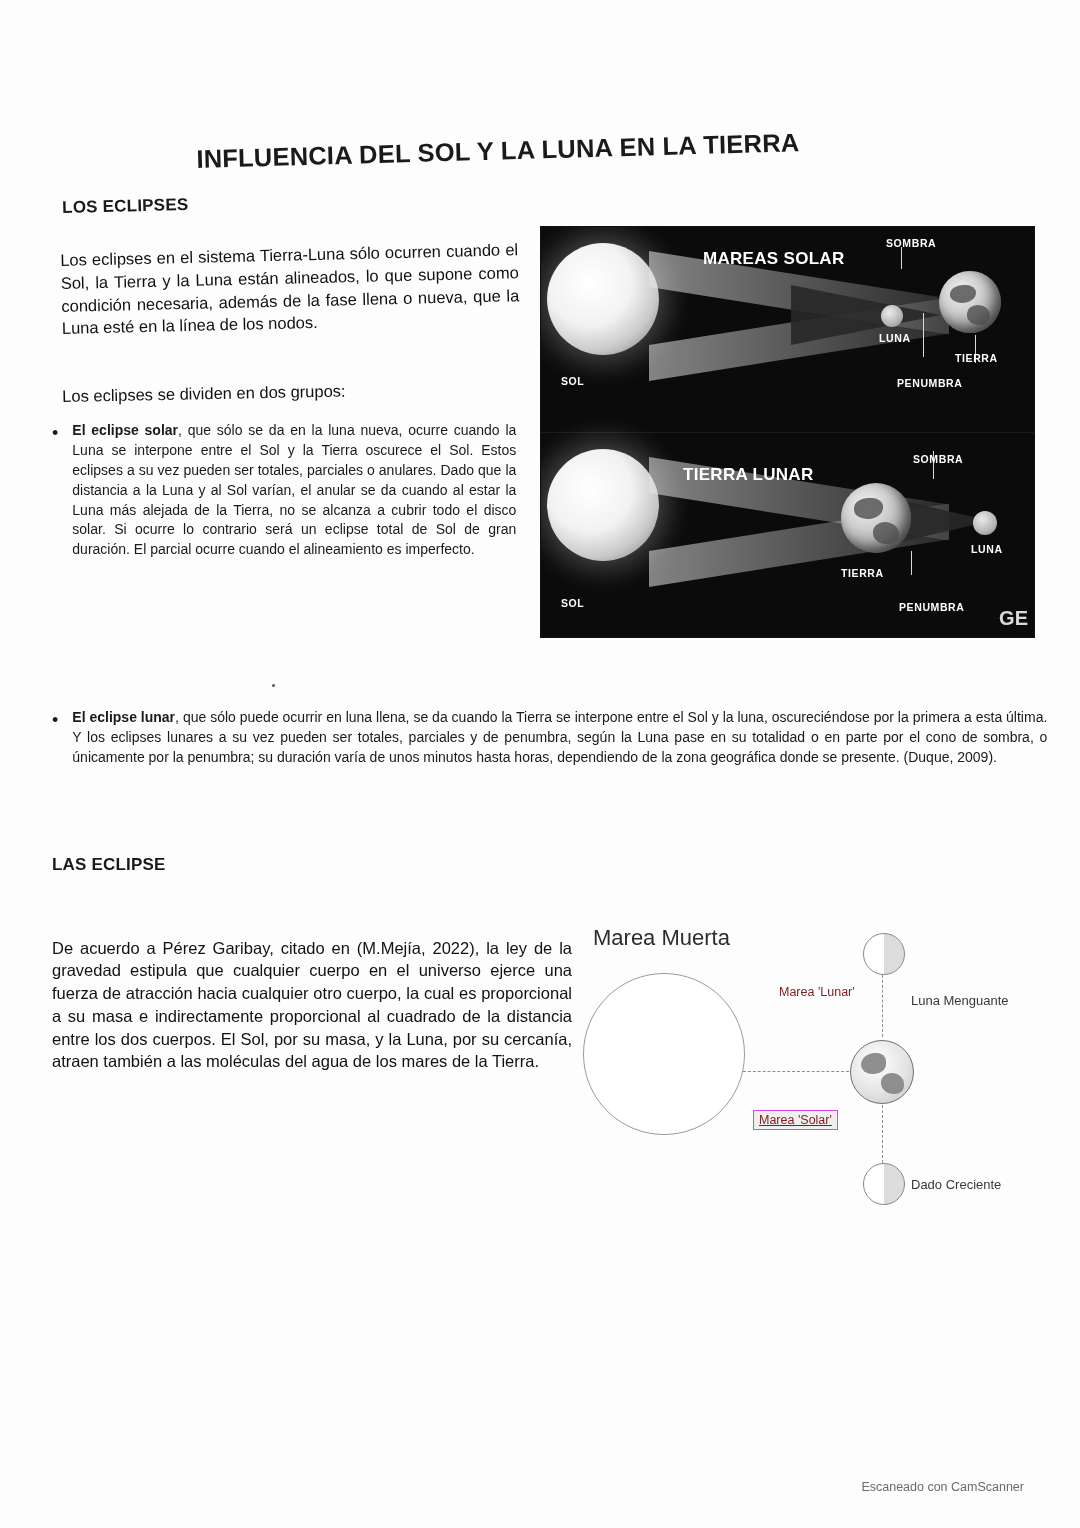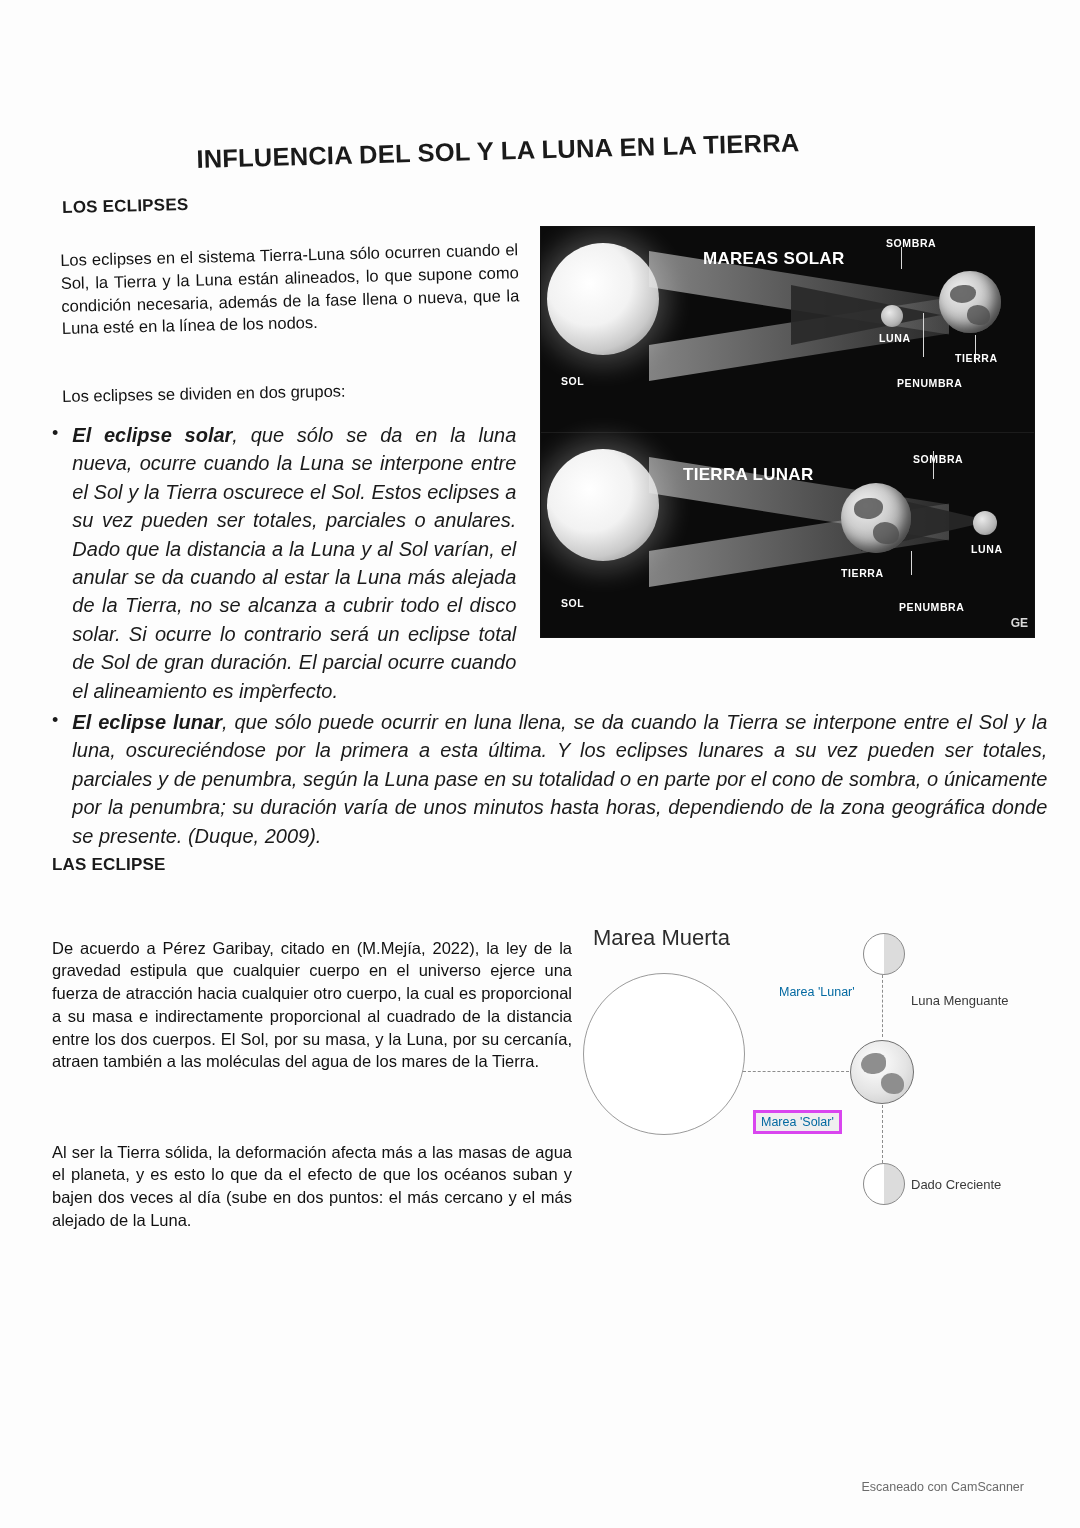--- a/index.html
+++ b/index.html
@@ -83,24 +83,23 @@
     display: flex;
     gap: 14px;
   }
   .bullet-dot {
     font-size: 18px;
     line-height: 1.3;
     flex: 0 0 auto;
     padding-top: 1px;
   }
   .bullet-text {
-    font-size: 20px;
+    font-size: 14px;
     line-height: 1.42;
     text-align: justify;
-    font-style: italic;
   }
   #b-solar {
     left: 52px;
     top: 421px;
     width: 480px;
   }
   #b-solar .bullet-text { width: 444px; }
   #b-lunar {
     left: 52px;
     top: 708px;
@@ -228,21 +227,21 @@
   .tick {
     position: absolute;
     width: 1px;
     background: #d9d9d9;
   }
   .watermark {
     position: absolute;
     right: 6px;
     bottom: 8px;
     color: #f0f0f0;
-    font-size: 12px;
+    font-size: 20px;
     font-weight: bold;
     opacity: 0.9;
   }
 
   
   .fig-tides {
     position: absolute;
     left: 575px;
     top: 905px;
     width: 460px;
@@ -304,29 +303,30 @@
     position: absolute;
     font-size: 13px;
     color: #3a3a3a;
     white-space: nowrap;
   }
   .moon-label.ml1 { left: 336px; top: 40px; margin-top: 48px; }
   .moon-label.ml2 { left: 336px; top: 272px; }
   .tag {
     position: absolute;
     font-size: 12.5px;
-    color: #0369a1;
+    color: #7f1d1d;
     white-space: nowrap;
   }
   .tag.lunar { left: 204px; top: 80px; }
   .tag.solar {
     left: 178px; top: 205px;
-    border: 3px solid #d946ef;
+    border: 1px solid #d946ef;
     background: #efefef;
     padding: 2px 5px;
+    text-decoration: underline;
   }
   .dash-v {
     position: absolute;
     left: 307px;
     width: 0;
     border-left: 1.4px dashed #8d8d8d;
   }
   .dash-v.d1 { top: 70px; height: 62px; }
   .dash-v.d2 { top: 200px; height: 58px; }
   .dash-h {
@@ -377,21 +377,20 @@
   <div class="stray-dot"></div>
 
   <div class="bullet-row" id="b-lunar">
     <span class="bullet-dot">•</span>
     <span class="bullet-text"><span class="strong">El eclipse lunar</span><span>, que sólo puede ocurrir en luna llena, se da cuando la Tierra se interpone entre el Sol y la luna, oscureciéndose por la primera a esta última. Y los eclipses lunares a su vez pueden ser totales, parciales y de penumbra, según la Luna pase en su totalidad o en parte por el cono de sombra, o únicamente por la penumbra; su duración varía de unos minutos hasta horas, dependiendo de la zona geográfica donde se presente. (Duque, 2009).</span></span>
   </div>
 
   <div class="heading" id="h-mareas">LAS ECLIPSE</div>
 
   <p class="para" id="p-mareas1">De acuerdo a Pérez Garibay, citado en (M.Mejía, 2022), la ley de la gravedad estipula que cualquier cuerpo en el universo ejerce una fuerza de atracción hacia cualquier otro cuerpo, la cual es proporcional a su masa e indirectamente proporcional al cuadrado de la distancia entre los dos cuerpos. El Sol, por su masa, y la Luna, por su cercanía, atraen también a las moléculas del agua de los mares de la Tierra.</p>
-  <p class="para" id="p-mareas2">Al ser la Tierra sólida, la deformación afecta más a las masas de agua el planeta, y es esto lo que da el efecto de que los océanos suban y bajen dos veces al día (sube en dos puntos: el más cercano y el más alejado de la Luna.</p>
 
   <div class="fig-eclipse">
 
     <div class="panel top">
       <div class="sun s1"></div>
       <div class="beam up"></div>
       <div class="beam down"></div>
       <div class="cone" style="left:250px; top:58px; border-left-width:150px;"></div>
       <div class="moon-small" style="left:340px; top:78px; width:22px; height:22px;"></div>
       <div class="earth" style="left:398px; top:44px; width:62px; height:62px;"></div>

